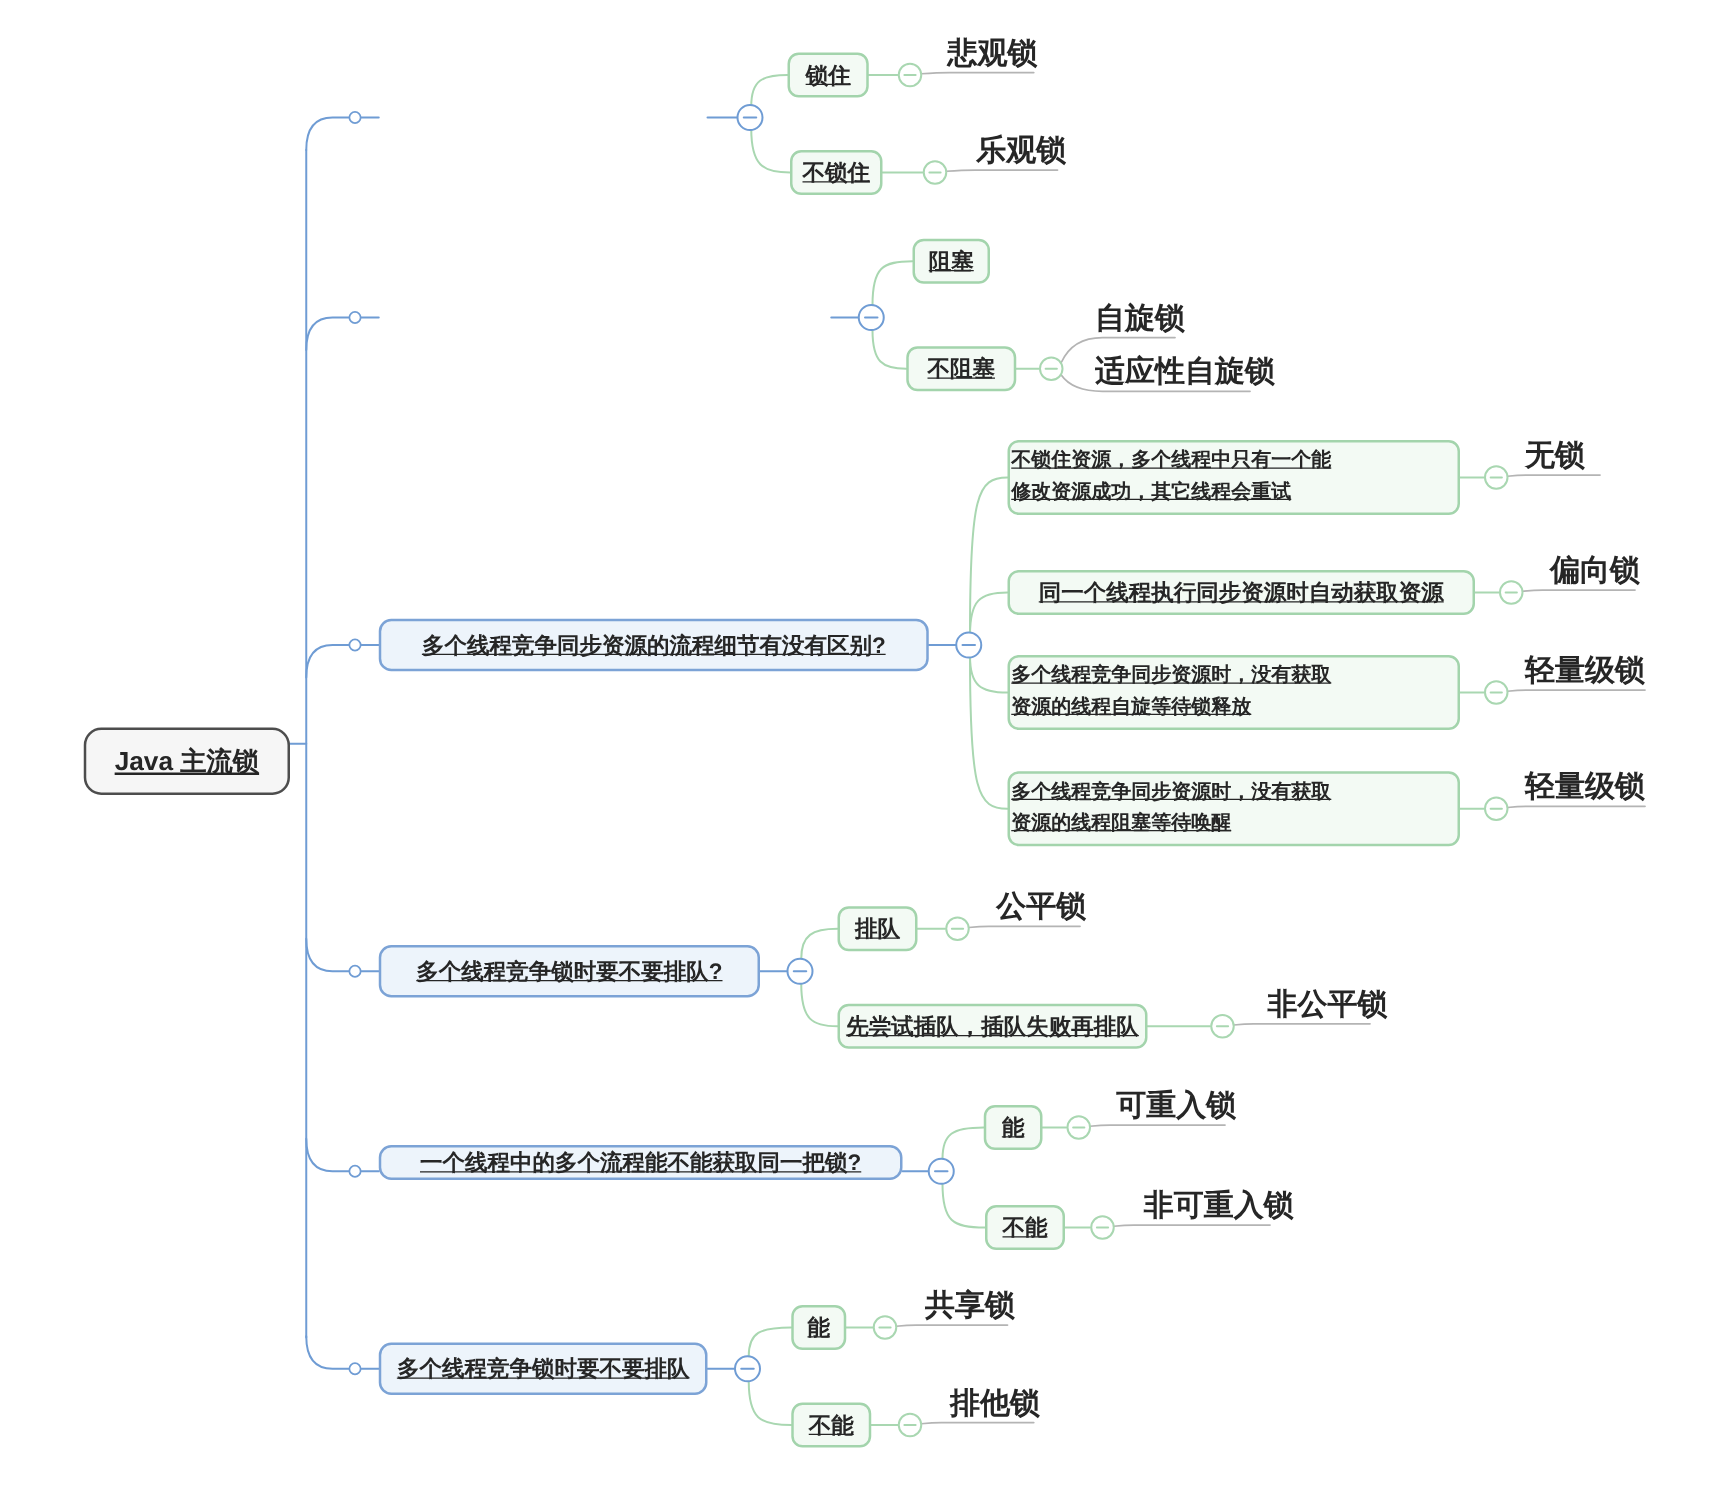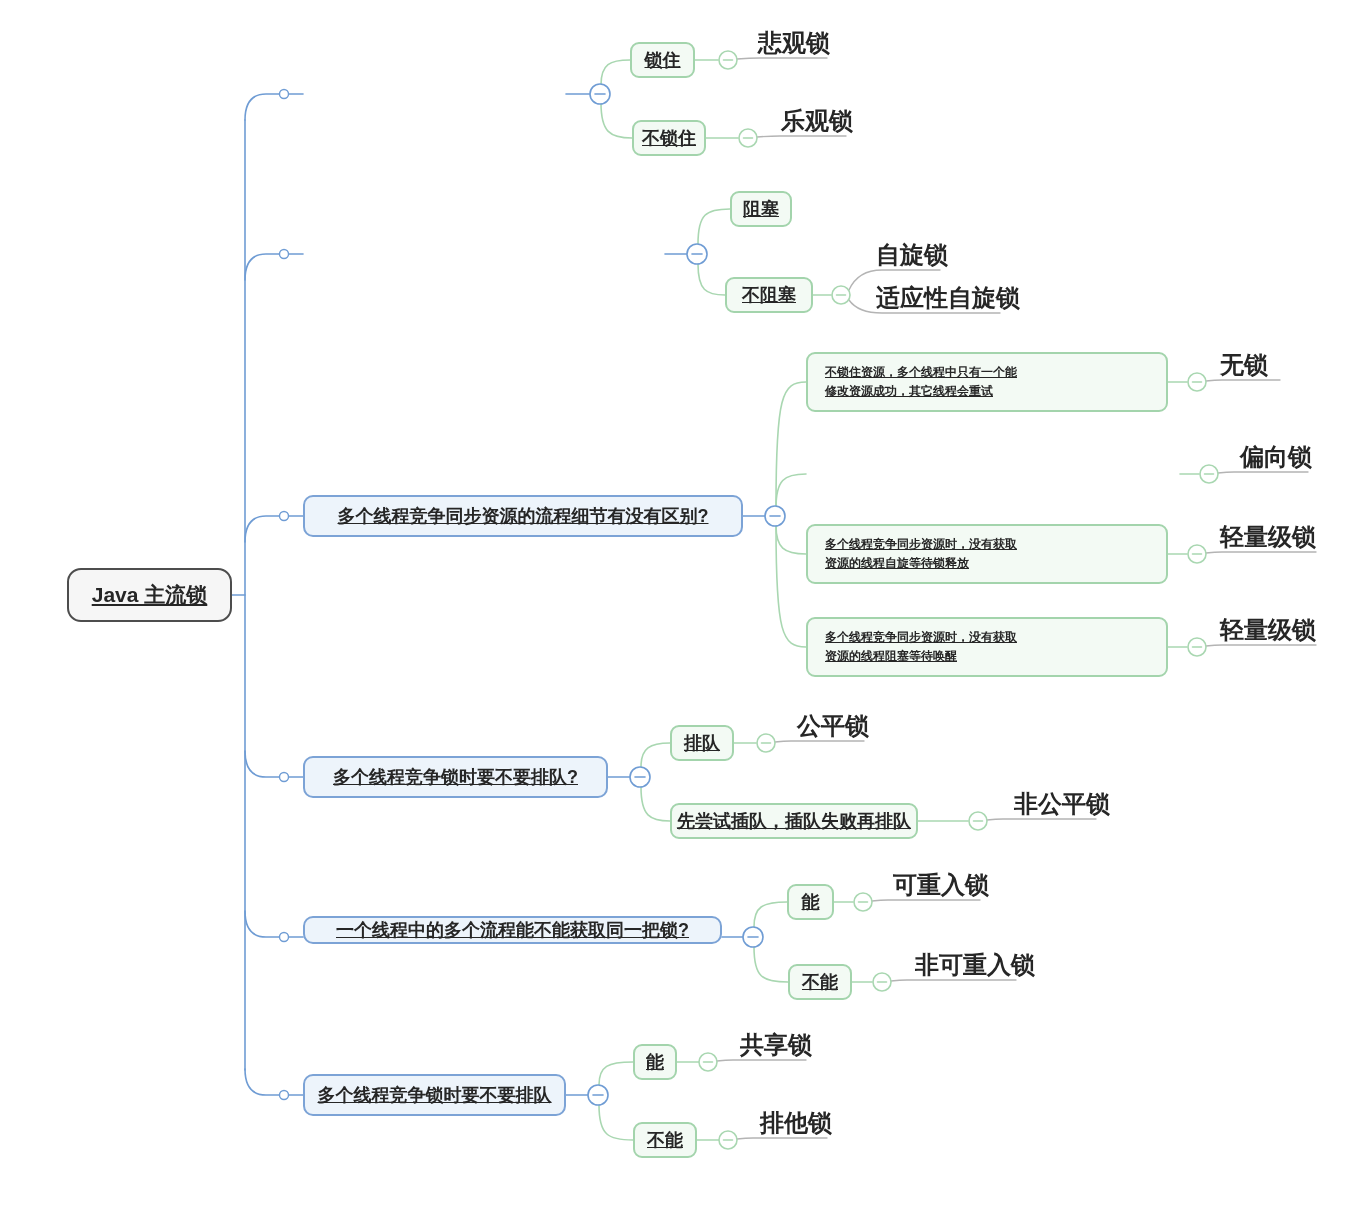--- a/index.html
+++ b/index.html
@@ -18,24 +18,24 @@
   .gray-lines path{stroke:var(--leaf-line);stroke-width:1.4;fill:none;stroke-linecap:round;}
   .anchor-circle{fill:#fff;stroke:var(--branch-line);stroke-width:1.4;}
   .collapse-blue circle{fill:#fff;stroke:var(--branch-line);stroke-width:1.6;}
   .collapse-blue line{stroke:var(--branch-line);stroke-width:1.6;stroke-linecap:round;}
   .collapse-green circle{fill:#fff;stroke:var(--answer-line);stroke-width:1.6;}
   .collapse-green line{stroke:var(--answer-line);stroke-width:1.6;stroke-linecap:round;}
   .node{
     position:absolute;box-sizing:border-box;display:flex;align-items:center;justify-content:center;
     font-weight:600;font-size:18px;color:var(--text);white-space:nowrap;text-decoration:underline;
   }
-  .root-node{background:var(--root-fill);border:2px solid var(--root-border);border-radius:14px;font-size:21px;}
+  .root-node{background:var(--root-fill);border:2px solid var(--root-border);border-radius:14px;font-size:21px;margin-top:14px;}
   .q{background:var(--question-fill);border:2px solid var(--question-border);border-radius:10px;}
   .a{background:var(--answer-fill);border:2px solid var(--answer-border);border-radius:9px;}
-  .a.multi{justify-content:flex-start;text-align:left;padding:0 17px;white-space:pre-line;line-height:1.55;font-size:12px;}
+  .a.multi{justify-content:flex-start;text-align:left;padding:0 1px;white-space:pre-line;line-height:1.55;font-size:16px;}
   .leaf{position:absolute;height:26px;line-height:26px;font-size:24px;font-weight:600;color:var(--text);white-space:nowrap;}
 </style>
 </head>
 <body>
 
 <div class="canvas">
 
   <svg width="1372" height="1206">
 
     <g class="blue-lines">
@@ -202,20 +202,21 @@
   <div class="node q" style="left:303px;top:756px;width:305px;height:42px">多个线程竞争锁时要不要排队?</div>
   <div class="node q" style="left:303px;top:916px;width:419px;height:28px">一个线程中的多个流程能不能获取同一把锁?</div>
   <div class="node q" style="left:303px;top:1074px;width:263px;height:42px">多个线程竞争锁时要不要排队</div>
 
   <div class="node a" style="left:630px;top:42px;width:65px;height:36px">锁住</div>
   <div class="node a" style="left:632px;top:120px;width:74px;height:36px">不锁住</div>
   <div class="node a" style="left:730px;top:191px;width:62px;height:36px">阻塞</div>
   <div class="node a" style="left:725px;top:277px;width:88px;height:36px">不阻塞</div>
   <div class="node a multi" style="left:806px;top:352px;width:362px;height:60px">不锁住资源，多个线程中只有一个能
 修改资源成功，其它线程会重试</div>
+  <div class="node a" style="left:806px;top:456px;width:374px;height:36px">同一个线程执行同步资源时自动获取资源</div>
   <div class="node a multi" style="left:806px;top:524px;width:362px;height:60px">多个线程竞争同步资源时，没有获取
 资源的线程自旋等待锁释放</div>
   <div class="node a multi" style="left:806px;top:617px;width:362px;height:60px">多个线程竞争同步资源时，没有获取
 资源的线程阻塞等待唤醒</div>
   <div class="node a" style="left:670px;top:725px;width:64px;height:36px">排队</div>
   <div class="node a" style="left:670px;top:803px;width:248px;height:36px">先尝试插队，插队失败再排队</div>
   <div class="node a" style="left:787px;top:884px;width:47px;height:36px">能</div>
   <div class="node a" style="left:788px;top:964px;width:64px;height:36px">不能</div>
   <div class="node a" style="left:633px;top:1044px;width:44px;height:36px">能</div>
   <div class="node a" style="left:633px;top:1122px;width:64px;height:36px">不能</div>

